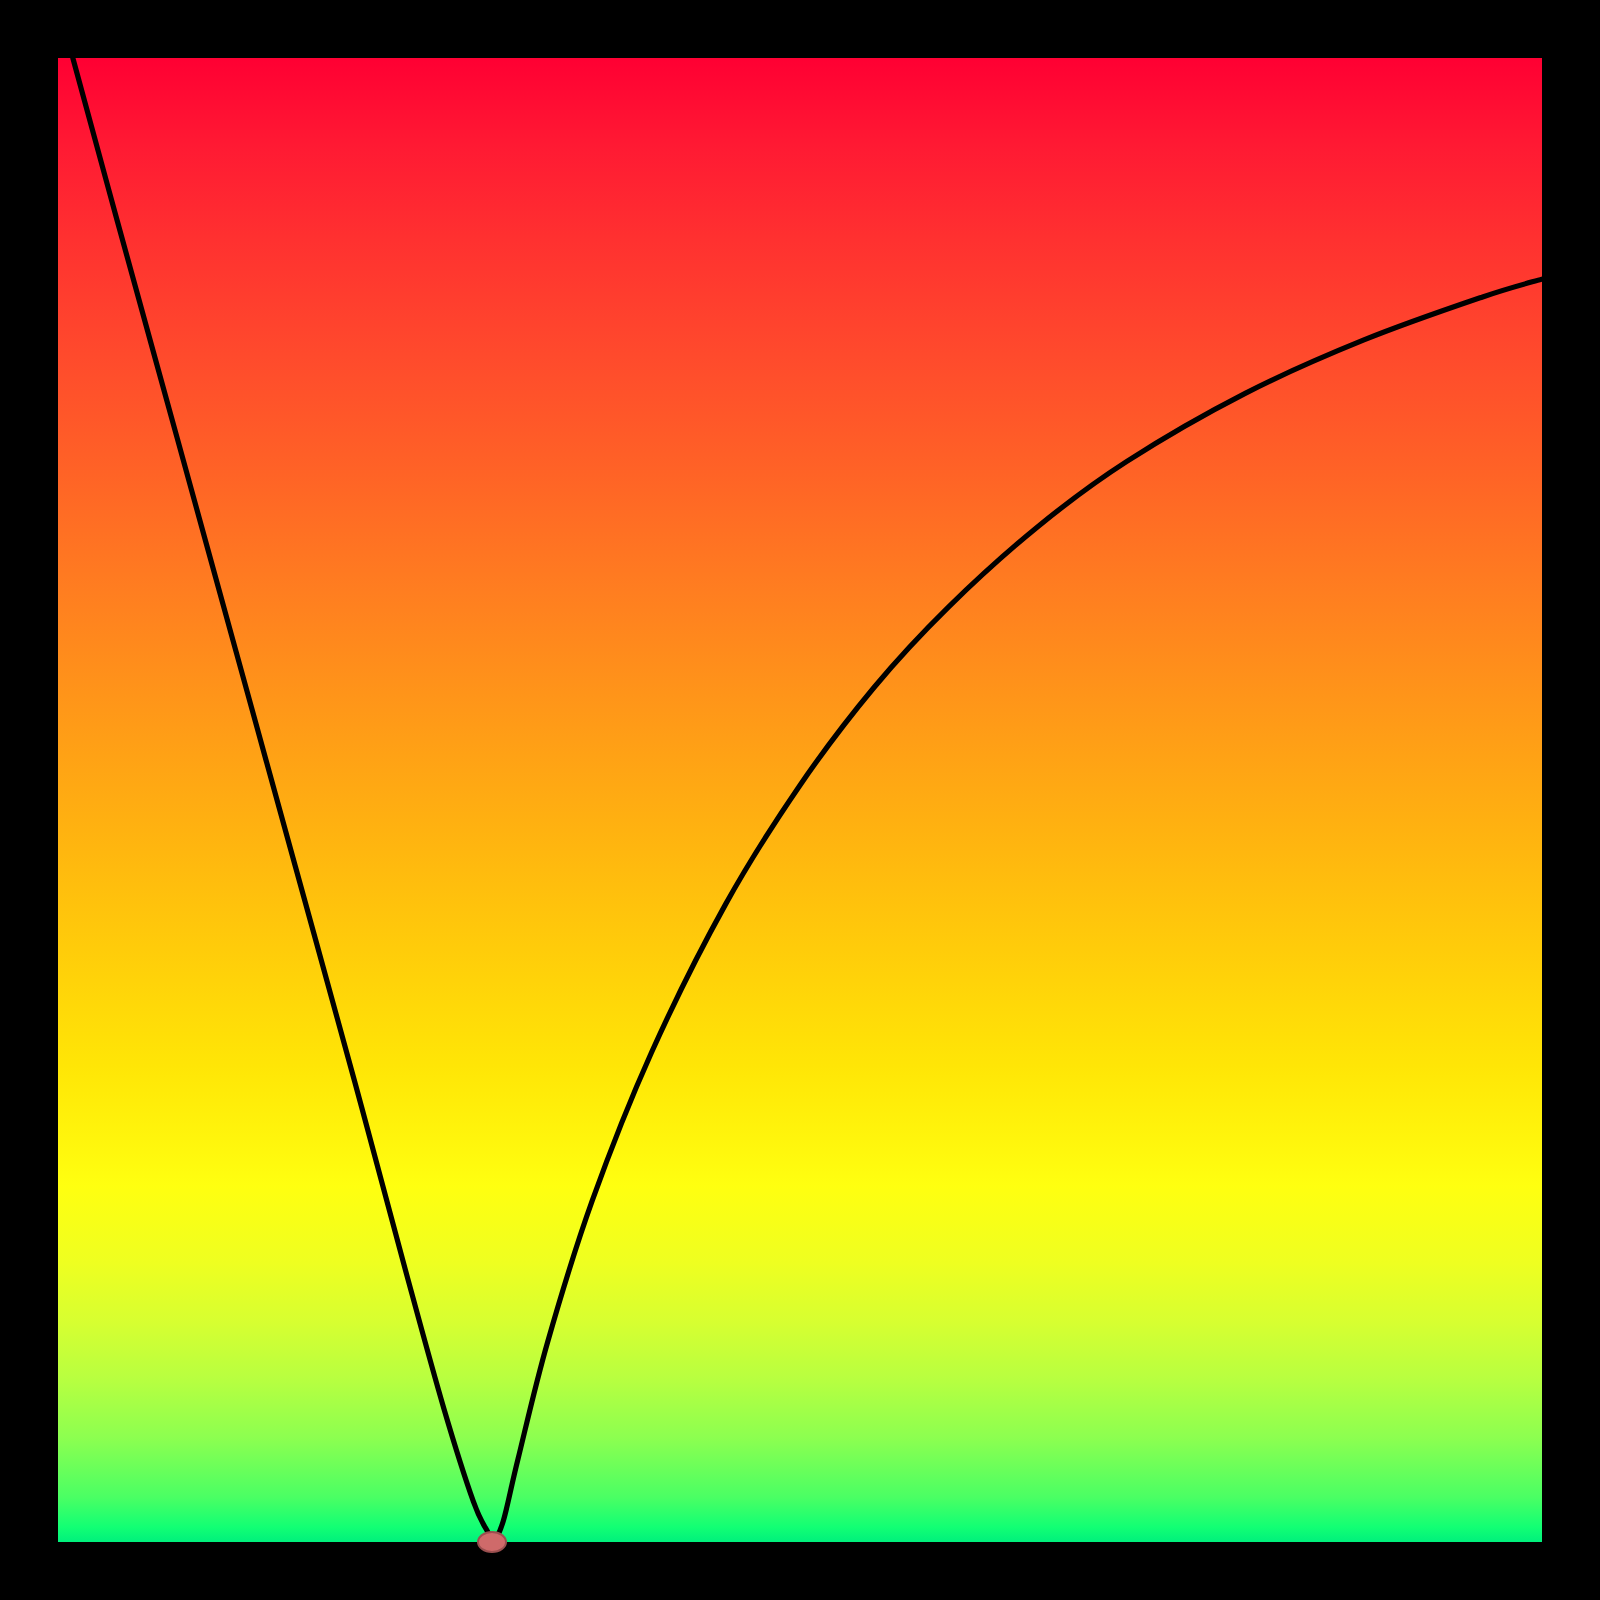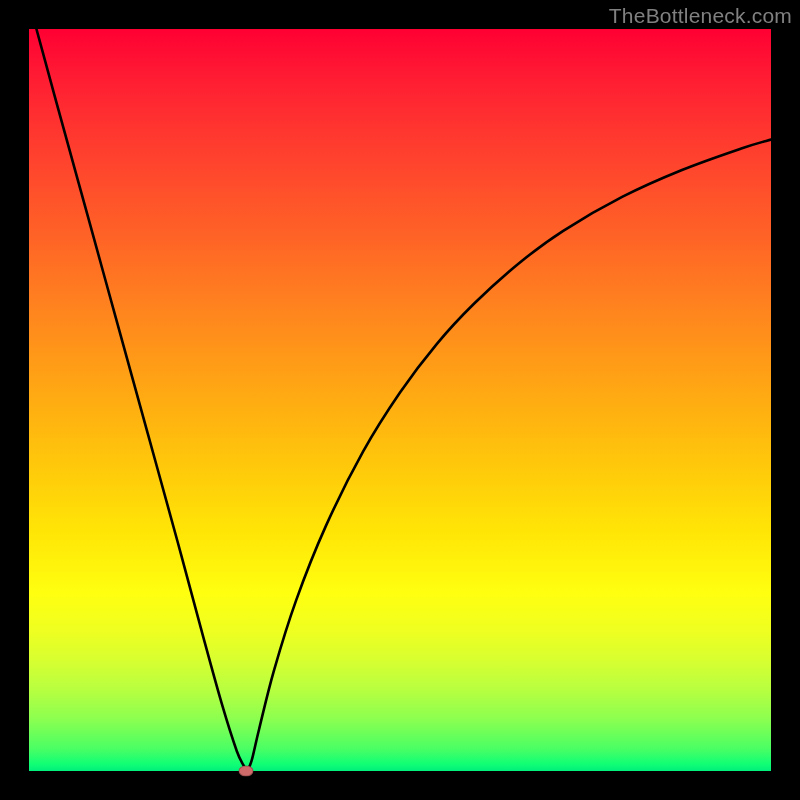--- a/index.html
+++ b/index.html
@@ -73,14 +73,13 @@
 </head>
 <body>
 
 <div class="frame">
   <div class="plot-area">
     <svg class="curve" viewBox="0 0 742 742" preserveAspectRatio="none">
       <path id="curve-path" fill="none" stroke="#000000" stroke-width="2.6" stroke-linecap="round" stroke-linejoin="round" d="M 7.42 0.00 C 11.13 13.60, 21.02 50.08, 29.68 81.62 C 38.34 113.16, 49.47 153.35, 59.36 189.21 C 69.25 225.07, 79.15 260.94, 89.04 296.80 C 98.93 332.66, 108.83 368.53, 118.72 404.39 C 128.61 440.25, 139.13 477.97, 148.40 511.98 C 157.68 545.99, 166.95 581.23, 174.37 608.44 C 181.79 635.65, 187.36 656.30, 192.92 675.22 C 198.49 694.14, 204.05 711.58, 207.76 721.97 C 211.47 732.35, 213.57 734.21, 215.18 737.55 C 216.79 740.89, 216.17 742.99, 217.41 742.00 C 218.64 741.01, 220.50 738.54, 222.60 731.61 C 224.70 724.69, 226.31 715.41, 230.02 700.45 C 233.73 685.48, 238.68 663.35, 244.86 641.83 C 251.04 620.31, 258.46 595.46, 267.12 571.34 C 275.78 547.23, 285.67 521.87, 296.80 497.14 C 307.93 472.41, 321.53 445.20, 333.90 422.94 C 346.27 400.68, 358.63 381.64, 371.00 363.58 C 383.37 345.52, 395.73 329.45, 408.10 314.61 C 420.47 299.77, 431.60 287.90, 445.20 274.54 C 458.80 261.18, 474.88 246.59, 489.72 234.47 C 504.56 222.35, 516.93 212.95, 534.24 201.82 C 551.55 190.69, 573.81 177.83, 593.60 167.69 C 613.39 157.55, 633.17 149.02, 652.96 140.98 C 672.75 132.94, 697.48 124.53, 712.32 119.46 C 727.16 114.39, 737.05 112.04, 742.00 110.56"></path>
     </svg>
     <div id="marker" class="marker" style="left: 217.406px; top: 742px; background: rgb(207, 106, 106);"></div>
   </div>
-  <div class="watermark">TheBottleneck.com</div>
 </div>
 
 </body></html>

